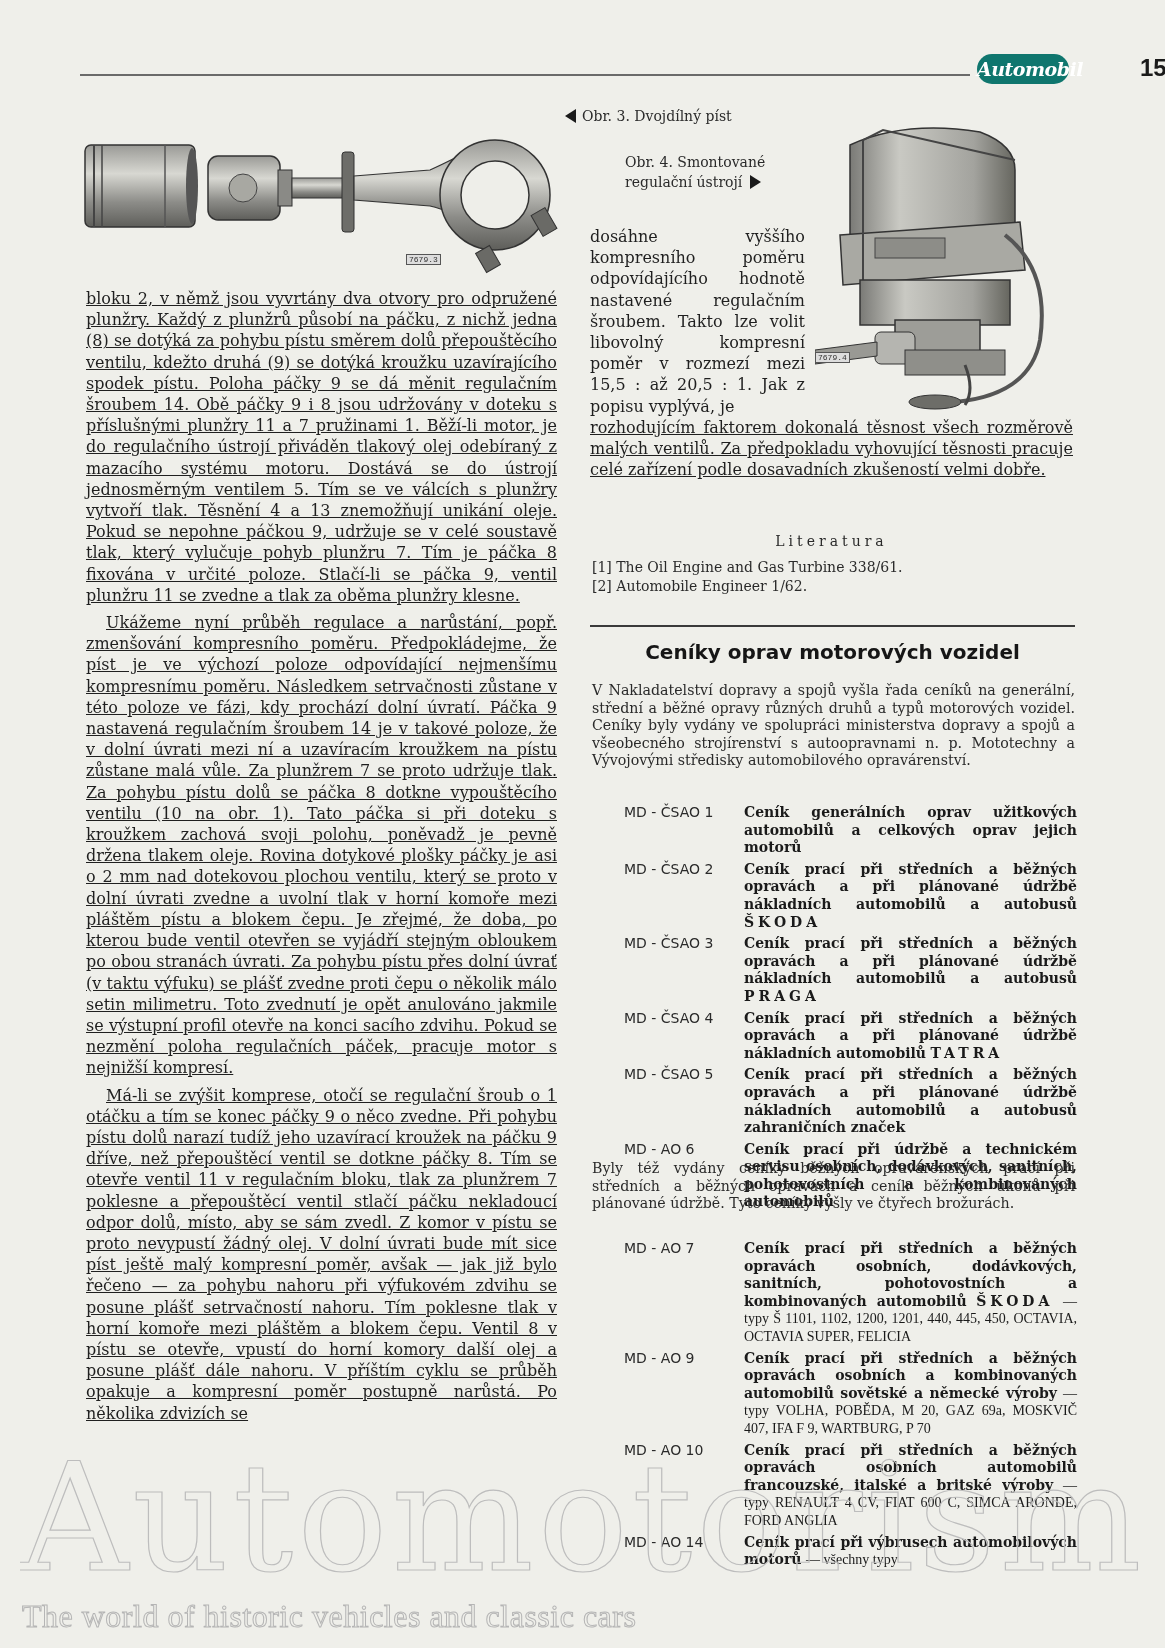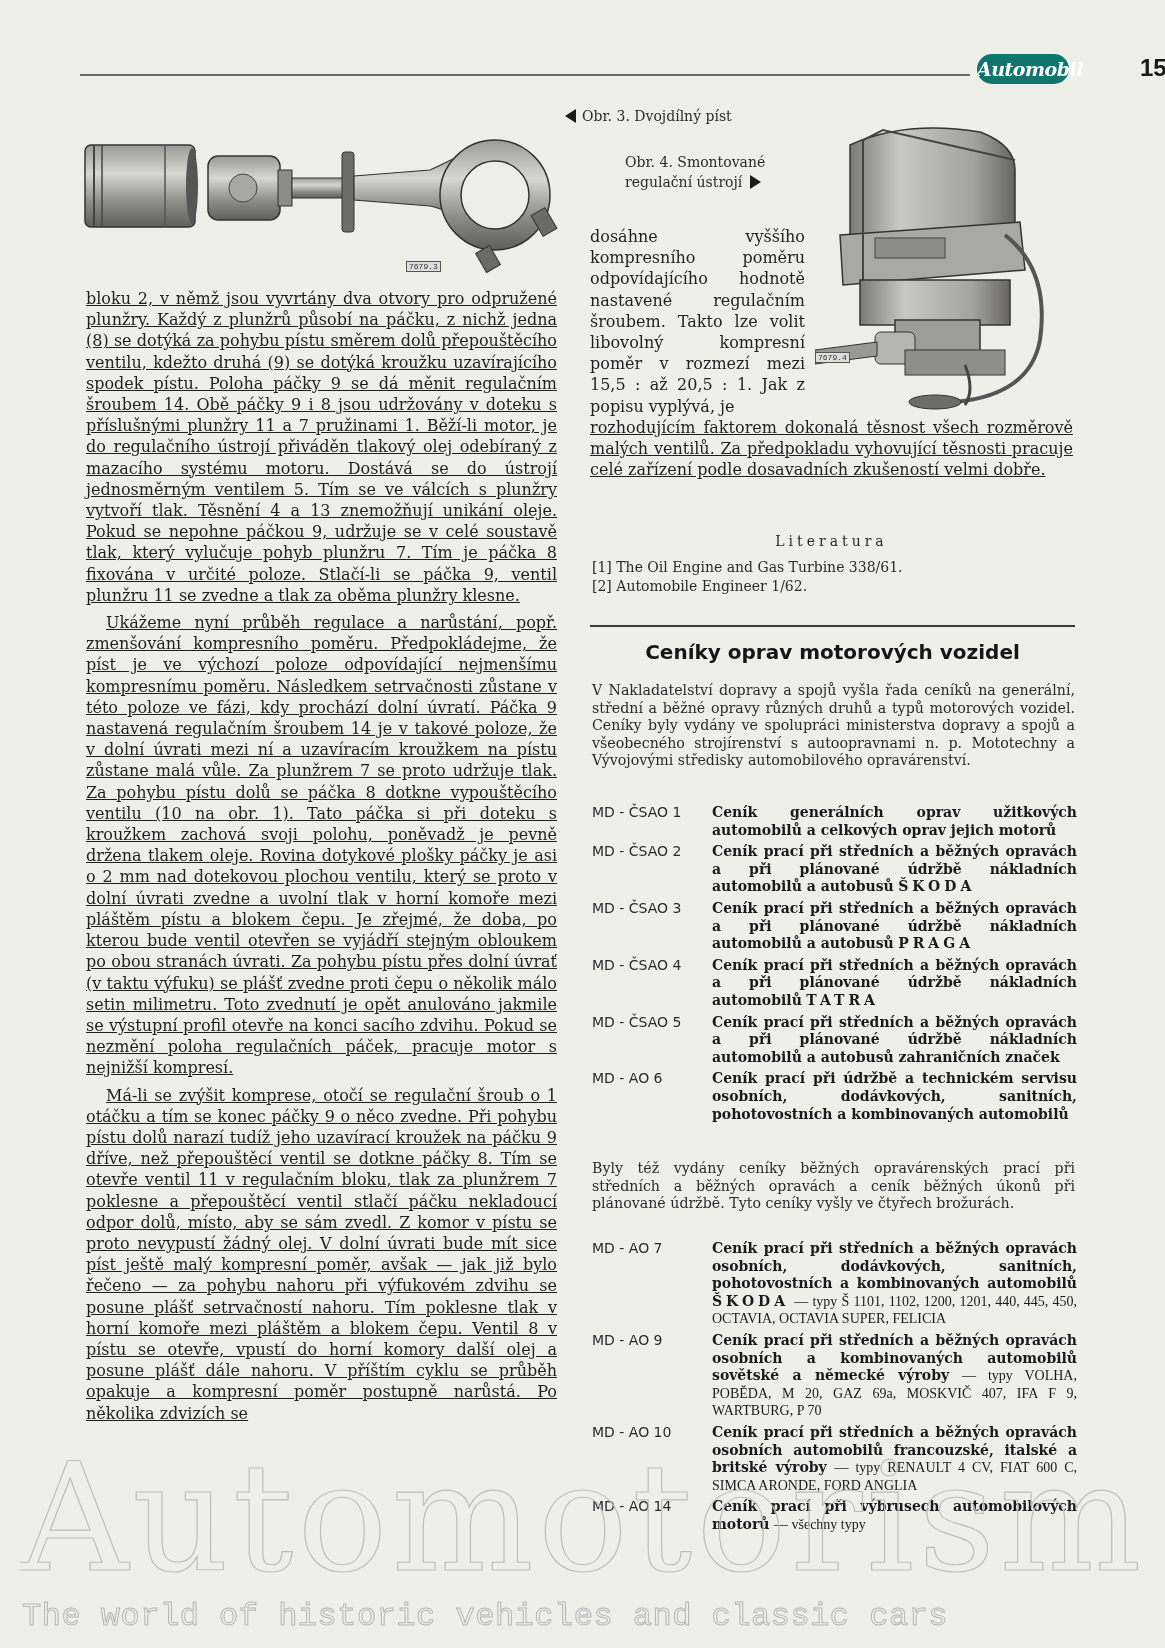--- a/index.html
+++ b/index.html
@@ -46,28 +46,28 @@
 
   .rule-mid { position: absolute; left: 590px; top: 625px; width: 485px; height: 2px; background: #3a3a3a; }
   .section-title { position: absolute; left: 590px; top: 640px; width: 485px; text-align: center; font-family: "DejaVu Sans", sans-serif; font-weight: bold; font-size: 20px; color: #161616; }
   .intro { position: absolute; left: 592px; top: 682px; width: 483px; font-size: 14.2px; line-height: 17.5px; text-align: justify; color: #2a2a2a; }
   .intro2 { top: 1160px; }
 
   .pricelist { position: absolute; left: 592px; width: 485px; }
   .pl-a { top: 804px; }
   .pl-b { top: 1240px; }
   .pl-item { display: flex; margin-bottom: 4px; }
-  .pl-code { width: 120px; flex: none; font-family: "DejaVu Sans", sans-serif; font-size: 14px; line-height: 17.6px; color: #2a2a2a; white-space: nowrap; }
+  .pl-code { width: 120px; flex: none; font-family: "DejaVu Sans", sans-serif; font-size: 14px; line-height: 17.6px; color: #2a2a2a; white-space: nowrap; margin-left: 32px; }
   .pl-desc { flex: 1; font-size: 14px; line-height: 17.6px; text-align: justify; color: #1a1a1a; }
   .pl-desc b { font-weight: bold; }
   .pl-desc .sp { letter-spacing: 4px; font-weight: bold; }
   .pl-desc .norm { font-weight: normal; font-family: Liberation Serif, serif; }
 
   .watermark-bottom {
-    position: absolute; left: 22px; top: 1598px; font-family: Liberation Mono, monospace;
+    position: absolute; left: 22px; top: 1598px; font-family: Liberation Serif, serif;
     font-size: 32px; color: transparent; -webkit-text-stroke: 1px #b5b5b5; letter-spacing: 0.5px;
   }
   .watermark-big {
     position: absolute; left: 20px; top: 1440px; width: 1130px; height: 150px;
     pointer-events: none;
   }
 </style>
 </head>
 <body>
 
@@ -101,21 +101,21 @@
       <rect x="212" y="58" width="55" height="20" fill="url(#metal)" stroke="#333"></rect>
       <rect x="262" y="32" width="12" height="80" rx="3" fill="#6d6d69" stroke="#333"></rect>
 
       <path d="M274 56 L350 50 Q372 40 390 30 L398 110 Q370 90 350 86 L274 80 Z" fill="url(#metal)" stroke="#333" stroke-width="1.2"></path>
 
       <circle cx="415" cy="75" r="55" fill="url(#metal)" stroke="#333" stroke-width="1.5"></circle>
       <circle cx="415" cy="75" r="34" fill="#eeeee9" stroke="#333" stroke-width="1.5"></circle>
       <rect x="456" y="90" width="16" height="24" transform="rotate(-30 464 102)" fill="#6a6a66" stroke="#333"></rect>
       <rect x="400" y="128" width="16" height="22" transform="rotate(-30 408 139)" fill="#6a6a66" stroke="#333"></rect>
     </svg>
-    <span class="figtag" style="left:326px; top:141px;">7679.3</span>
+    <span class="figtag" style="left:326px; top:134px;">7679.3</span>
   </div>
 
   <div class="caption cap3">
     <span class="tri left"></span><span>Obr. 3. Dvojdílný píst</span>
   </div>
   <div class="caption cap4">
     <div>Obr. 4. Smontované</div>
     <div><span>regulační ústrojí</span><span class="tri right"></span></div>
   </div>
 

